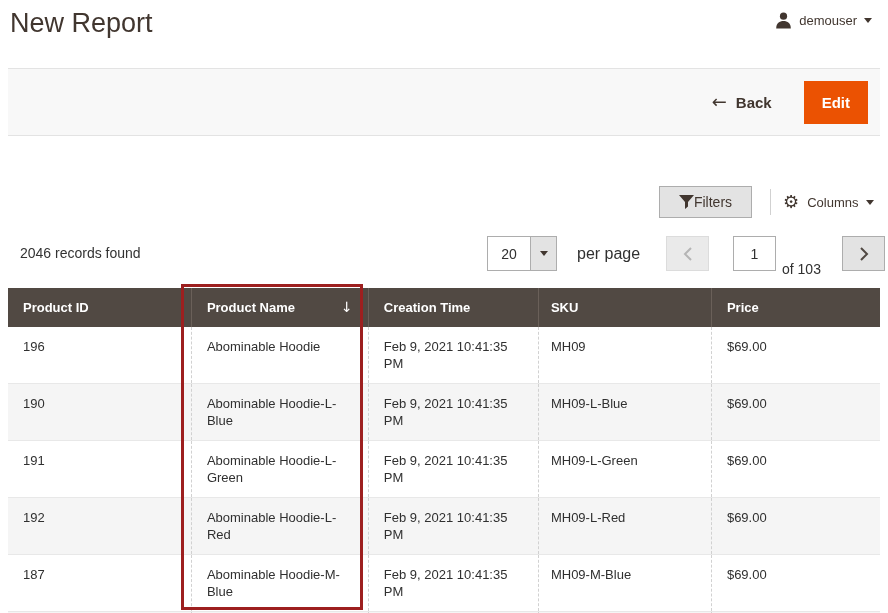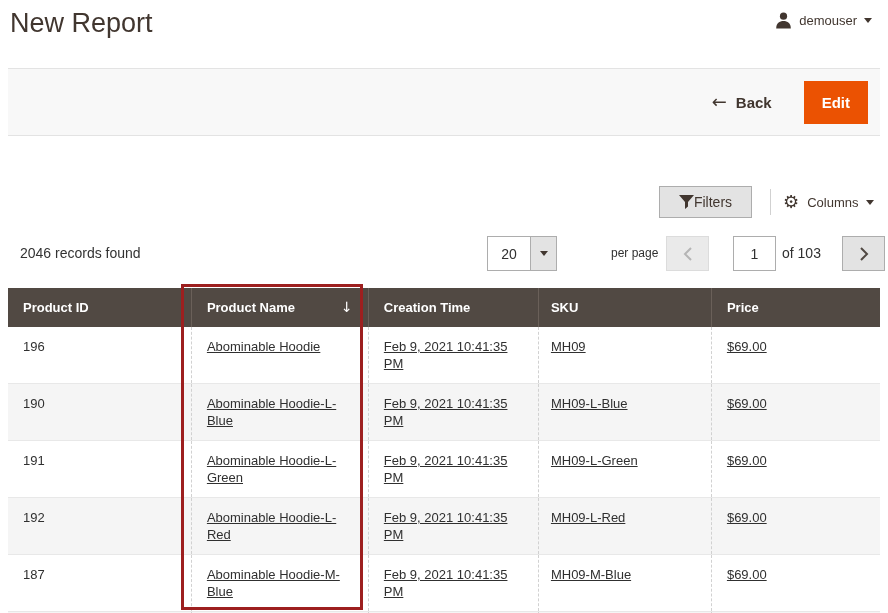--- a/index.html
+++ b/index.html
@@ -32,40 +32,40 @@
   .gear-icon { font-family:"DejaVu Sans",sans-serif; font-size:18px; color:#41362f; line-height:1; }
   .columns-ctrl .clabel { font-size:13px; color:#41362f; }
 
   
   .records-summary { position:absolute; left:20px; top:245px; font-size:14px; color:#333; }
   .pagination { position:absolute; left:0; top:236px; width:888px; height:35px; }
   .per-page-select { position:absolute; left:487px; top:0; width:70px; height:35px; background:#fff;
                      border:1px solid #adadad; display:flex; cursor:pointer; }
   .per-page-select .val { flex:1; display:flex; align-items:center; justify-content:center; font-size:14px; color:#303030; }
   .per-page-select .caret-seg { width:26px; background:#e3e3e3; border-left:1px solid #adadad; display:flex; align-items:center; justify-content:center; }
-  .per-page-label { position:absolute; left:611px; top:0; line-height:35px; font-size:12px; color:#303030; }
+  .per-page-label { position:absolute; left:577px; top:0; line-height:35px; font-size:16px; color:#303030; }
   .page-btn { position:absolute; top:0; width:43px; height:35px; display:flex; align-items:center; justify-content:center; cursor:pointer; }
   .prev-btn { left:666px; background:#eaeaea; border:1px solid #dcdcdc; cursor:default; }
   .next-btn { left:842px; background:#e3e3e3; border:1px solid #adadad; }
   .page-input { position:absolute; left:733px; top:0; width:43px; height:35px; border:1px solid #adadad;
                 text-align:center; font-family:"Liberation Sans",sans-serif; font-size:14px; color:#303030; }
-  .of-pages { position:absolute; left:782px; top:0; line-height:35px; font-size:14px; color:#303030; }
+  .of-pages { position:absolute; left:782px; top:16px; line-height:35px; font-size:14px; color:#303030; }
 
   
   .grid { position:absolute; left:8px; top:288px; width:872px; border-right:1px solid #e0e0e0; }
   .grid-row { display:flex; width:872px; }
   .grid-head { background:#514943; }
   .hcell { color:#fff; font-size:13px; font-weight:700; padding:12px 15px; line-height:15px; }
   .hcell + .hcell { border-left:1px solid #6a6059; }
   .hcell.sortable { display:flex; justify-content:space-between; align-items:center; cursor:pointer; }
   .sort-indicator { font-family:"DejaVu Sans",sans-serif; font-size:14px; font-weight:400; }
   .body-row { background:#fff; border-bottom:1px solid #e8e8e8; }
   .body-row.striped { background:#f5f5f5; }
   .cell { font-size:13px; color:#303030; padding:11px 15px; line-height:17px; word-wrap:break-word; }
-  .cell + .cell { border-left:1px dashed #d1d1d1;text-decoration:underline; }
+  .cell + .cell { border-left:1px dashed #d1d1d1; }
   .c0 { width:185px; } .c1 { width:179px; } .c2 { width:172px; } .c3 { width:175px;padding-left:12px; } .c4 { width:171px; }
 
   
   .annotation-box { position:absolute; left:181px; top:284px; width:182px; height:326px;
                     border:3px solid #9d1f1f; pointer-events:none; z-index:10; }
 </style>
 </head>
 <body>
 
 <div class="screen">

